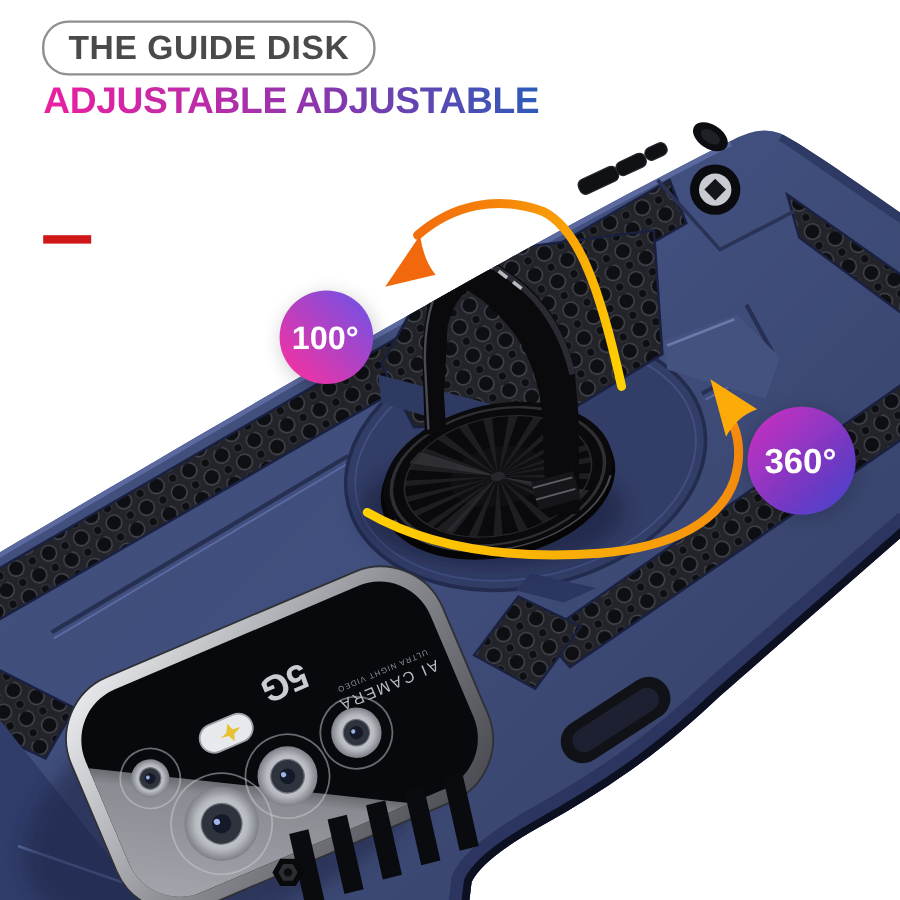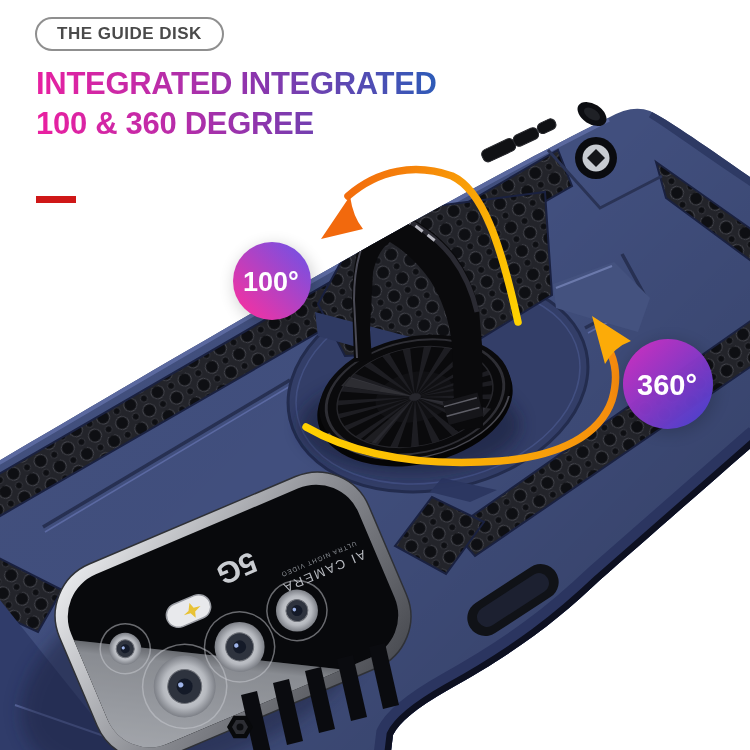--- a/index.html
+++ b/index.html
@@ -1,19 +1,19 @@
 <!DOCTYPE html>
 <html><head>
 <meta charset="utf-8">
 <style>
   html,body{margin:0;padding:0;background:#fff;}
   .stage{position:relative;width:750px;height:750px;overflow:hidden;background:#ffffff;
          font-family:"Liberation Sans", sans-serif;}
   .pill{position:absolute;left:35px;top:17px;padding:5px 20px;border:2px solid #8f8f8f;
-        border-radius:22px;font-size:17px;font-weight:bold;color:#4a4a4a;letter-spacing:.5px;}
+        border-radius:22px;font-size:28px;font-weight:bold;color:#4a4a4a;letter-spacing:.5px;}
   .heading{position:absolute;left:36px;top:64px;font-size:31px;line-height:40px;font-weight:800;
            letter-spacing:-0.3px;color:#a437b5;
            background:linear-gradient(78deg,#ec1fa0 0%,#c12ba8 30%,#8d35ad 55%,#2b5cb8 100%);
            -webkit-background-clip:text;background-clip:text;-webkit-text-fill-color:transparent;}
   .dash{position:absolute;left:36px;top:196px;width:40px;height:7px;background:#cf1717;}
   svg{position:absolute;left:0;top:0;}
   .badge-txt{fill:#ffffff;font-weight:bold;font-family:"Liberation Sans",sans-serif;}
 </style>
 </head>
 <body>
@@ -262,17 +262,16 @@
       <circle cx="670" cy="387" r="46" fill="#000" opacity="0.18" filter="url(#soft)"></circle>
       <circle cx="668" cy="384" r="45" fill="url(#g360)" opacity="0.95"></circle>
       <text x="667" y="385" class="badge-txt" font-size="29" text-anchor="middle" dominant-baseline="central">360°</text>
     </g>
   </svg>
 
   <div class="pill">
     <span>THE GUIDE DISK</span>
   </div>
   <div class="heading">
-    <div>INTEGRATED INTEGRATED</div>
-    <div>100 &amp; 360 DEGREE</div>
+    <div>ADJUSTABLE ADJUSTABLE</div>
   </div>
   <div class="dash"></div>
 </div>
 
 </body></html>

